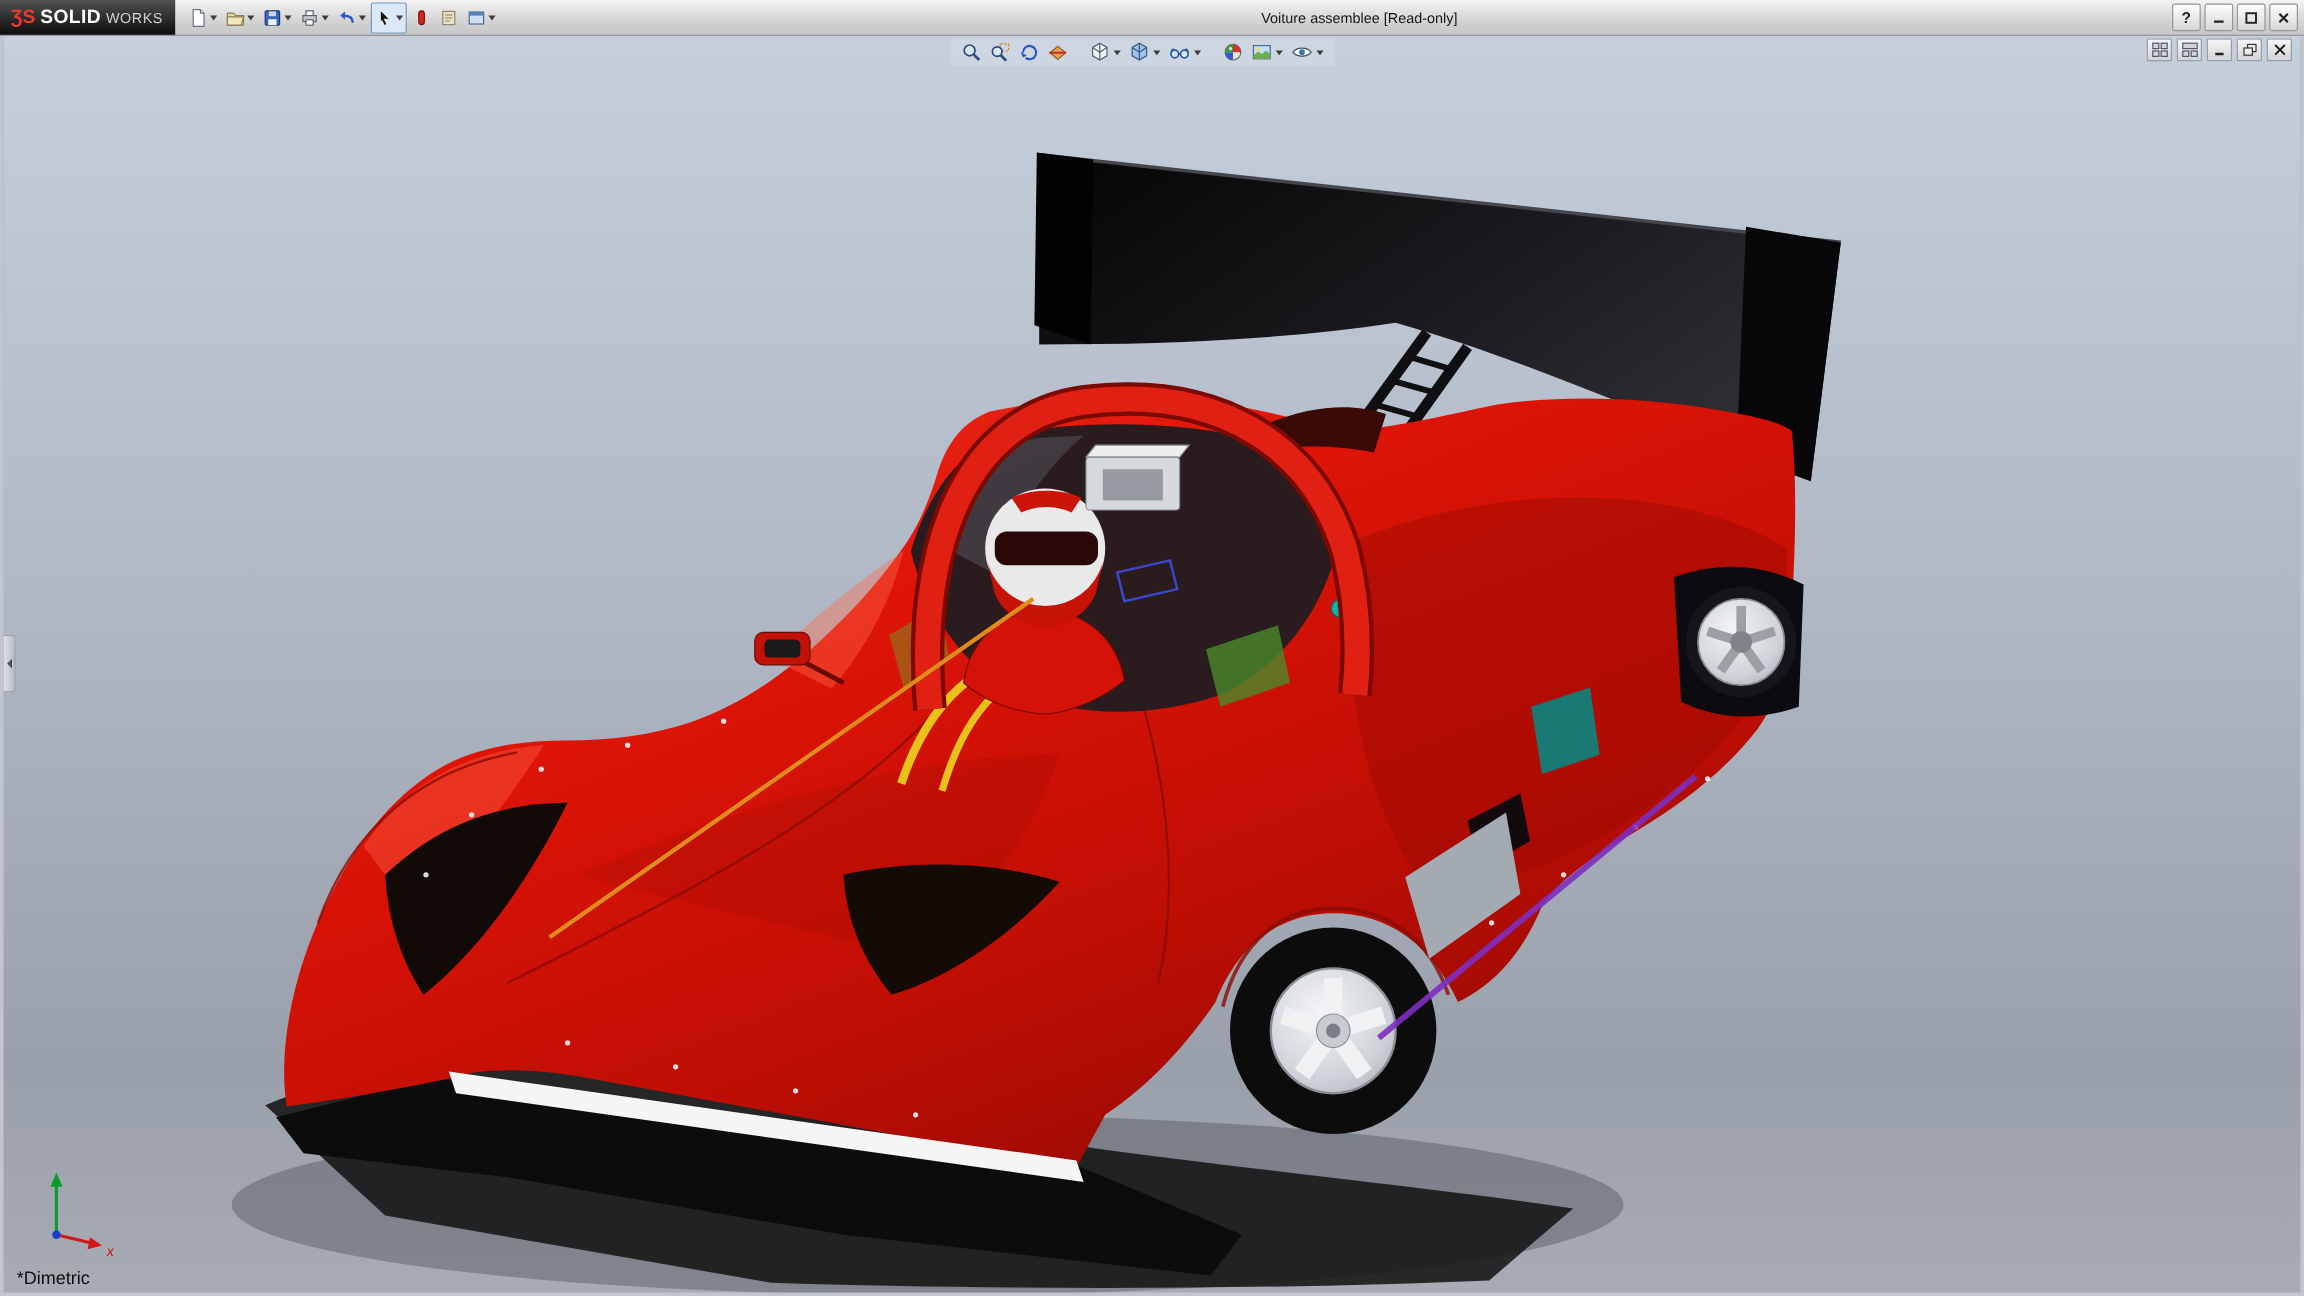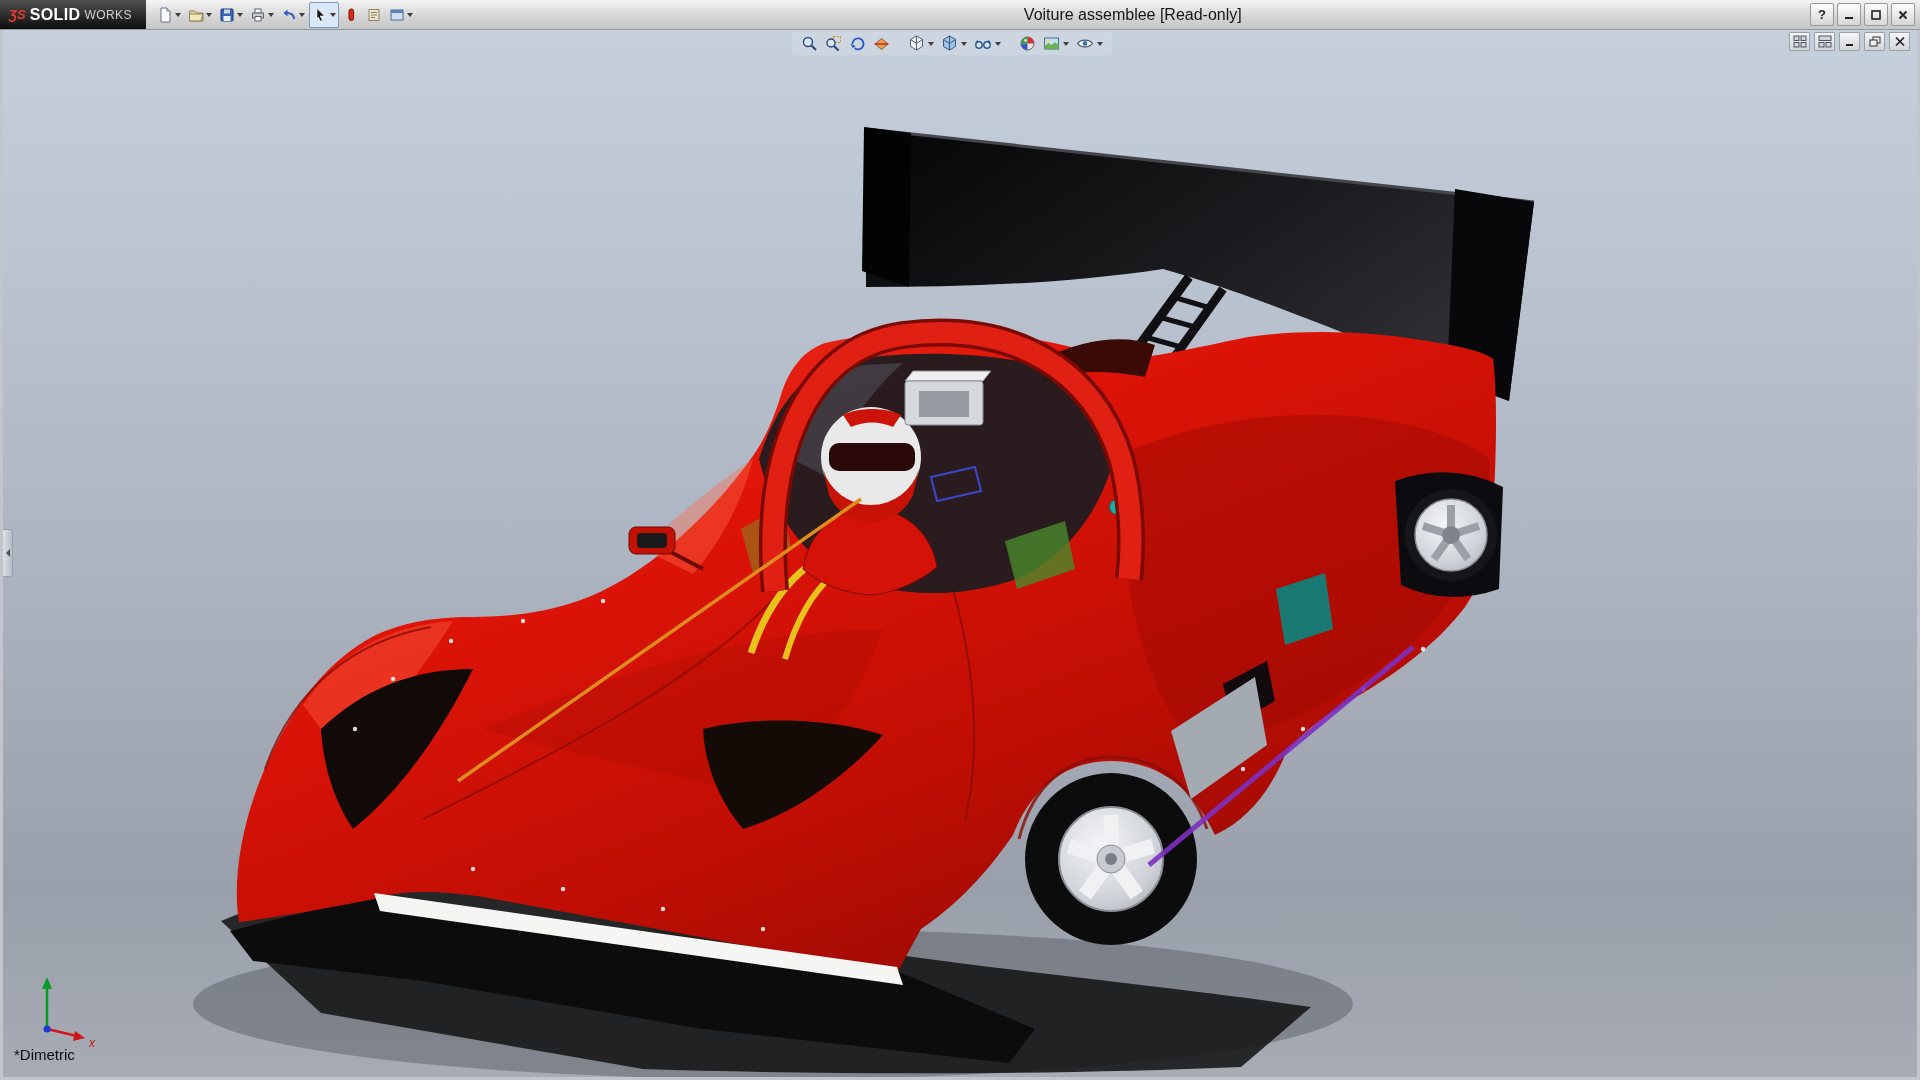--- a/index.html
+++ b/index.html
@@ -4,30 +4,30 @@
 <style>
   html,body{margin:0;padding:0;}
   body{width:1920px;height:1080px;overflow:hidden;font-family:"Liberation Sans",sans-serif;background:#9aa1ad;position:relative;}
 
   
   #titlebar{position:absolute;top:0;left:0;right:0;height:29px;
     background:linear-gradient(#f4f4f4,#d4d4d4 60%,#c6c6c6);
     border-bottom:1px solid #96989c;display:flex;align-items:center;z-index:30;}
   #logo{width:146px;height:29px;background:linear-gradient(#515151,#0c0c0c);
     color:#fff;display:flex;align-items:center;gap:4px;padding-left:9px;box-sizing:border-box;flex:0 0 auto;}
-  #logo .glyph{color:#e8392b;font-weight:bold;font-size:13px;font-style:italic;}
+  #logo .glyph{color:#e8392b;font-weight:bold;font-size:16px;}
   #logo .solid{font-weight:bold;font-size:16px;letter-spacing:.4px;}
   #logo .works{font-weight:normal;color:#d0d0d0;font-size:12px;letter-spacing:.4px;}
   .tb{display:flex;align-items:center;gap:1px;padding-left:8px;}
   .tbtn{height:24px;display:flex;align-items:center;justify-content:center;
     padding:0 2px;border:1px solid transparent;border-radius:2px;}
   .tbtn.active{border:1px solid #7a9ac0;background:#dbe8f8;}
   .caret{width:0;height:0;border-left:3px solid transparent;border-right:3px solid transparent;
     border-top:4px solid #3c3c3c;margin-left:2px;}
-  #title-text{position:absolute;left:59%;transform:translateX(-50%);font-size:16px;color:#161616;white-space:nowrap;}
+  #title-text{position:absolute;left:59%;transform:translateX(-50%);font-size:12px;color:#161616;white-space:nowrap;}
   #win-controls{position:absolute;right:5px;top:3px;display:flex;gap:3px;}
   .wbtn{width:22px;height:21px;background:linear-gradient(#fefefe,#d6d6d6);
     border:1px solid #95989c;border-radius:2px;display:flex;align-items:center;justify-content:center;
     font-size:13px;font-weight:bold;color:#222;}
 
   
   #viewport{position:absolute;top:29px;left:0;right:0;bottom:0;
     border:3px solid #c2c6cc;border-top:none;box-sizing:border-box;
     background:linear-gradient(var(--bg_top) 0%,var(--bg_mid) 48%,var(--bg_bottom) 82%,#a6abb4 100%);}
   #scene{position:absolute;inset:0;width:100%;height:100%;display:block;}
@@ -37,21 +37,21 @@
     display:flex;align-items:center;gap:5px;padding:2px 8px;border-radius:3px;
     background:rgba(238,242,247,0.22);}
   .hbtn{display:flex;align-items:center;gap:1px;padding:1px 1px;border-radius:2px;}
   .hud-sep{width:6px;}
 
   
   #doc-controls{position:absolute;top:3px;right:7px;display:flex;gap:4px;}
   .dbtn{width:19px;height:17px;background:linear-gradient(#f6f6f6,#d2d4d8);
     border:1px solid #9aa0a8;border-radius:1px;display:flex;align-items:center;justify-content:center;}
 
-  #view-label{position:absolute;left:11px;bottom:14px;font-size:15px;color:#0c0c0c;}
+  #view-label{position:absolute;left:11px;bottom:3px;font-size:15px;color:#0c0c0c;}
   #triad{position:absolute;left:18px;bottom:24px;}
   #left-handle{position:absolute;left:0;top:calc(50% - 24px);width:9px;height:46px;
     background:linear-gradient(90deg,#dde1e7,#b6bcc4);border:1px solid #9aa0a8;border-left:none;
     border-radius:0 3px 3px 0;display:flex;align-items:center;justify-content:center;}
   #left-handle .arrow{width:0;height:0;border-top:4px solid transparent;border-bottom:4px solid transparent;
     border-right:4px solid #4a4f56;}
   svg{display:block;}
 </style>
 </head>
 <body>

